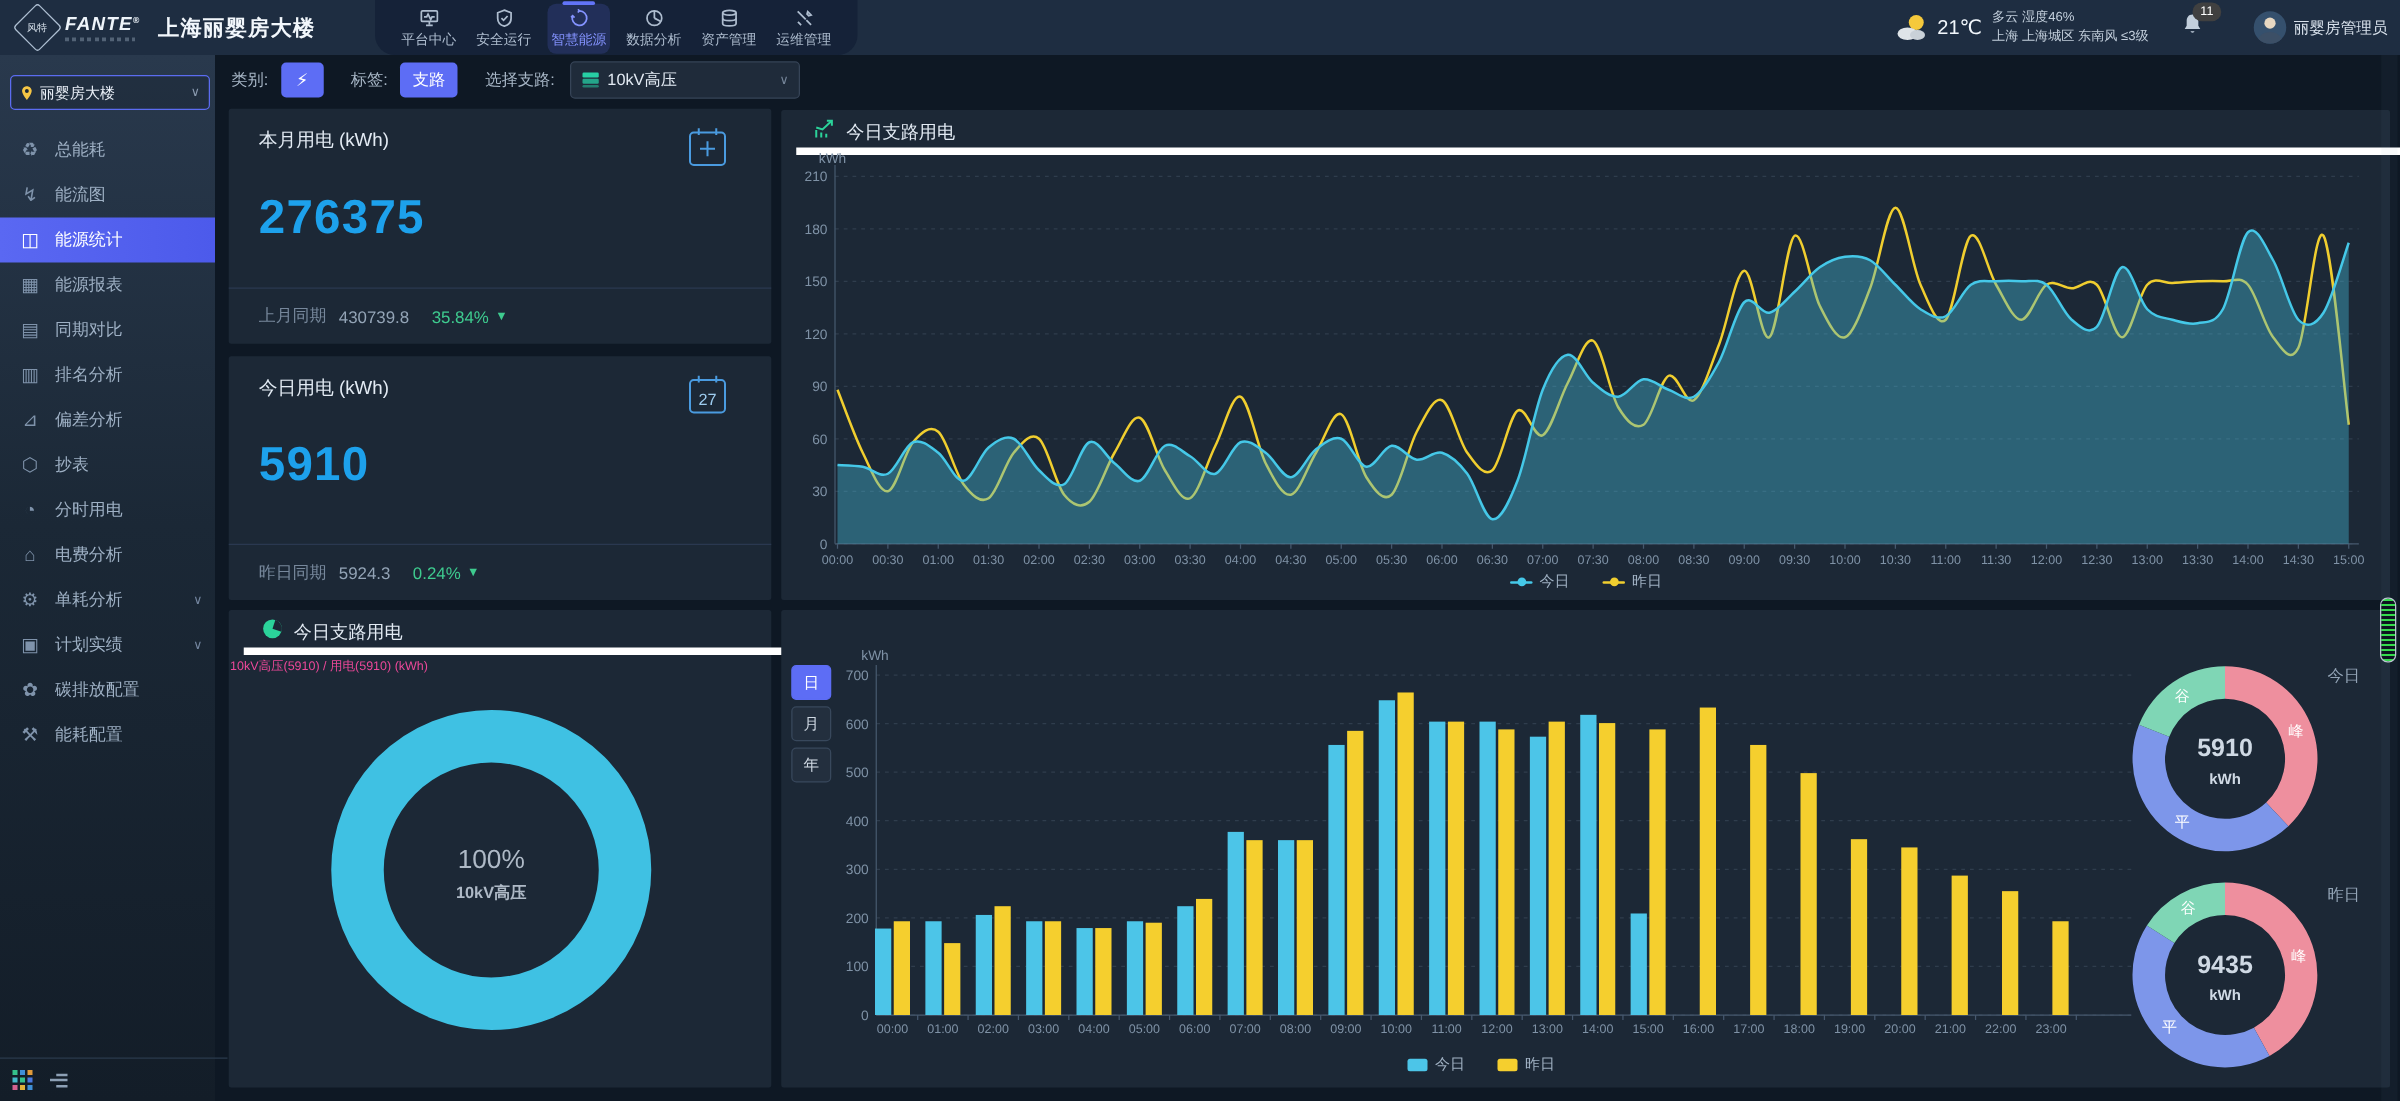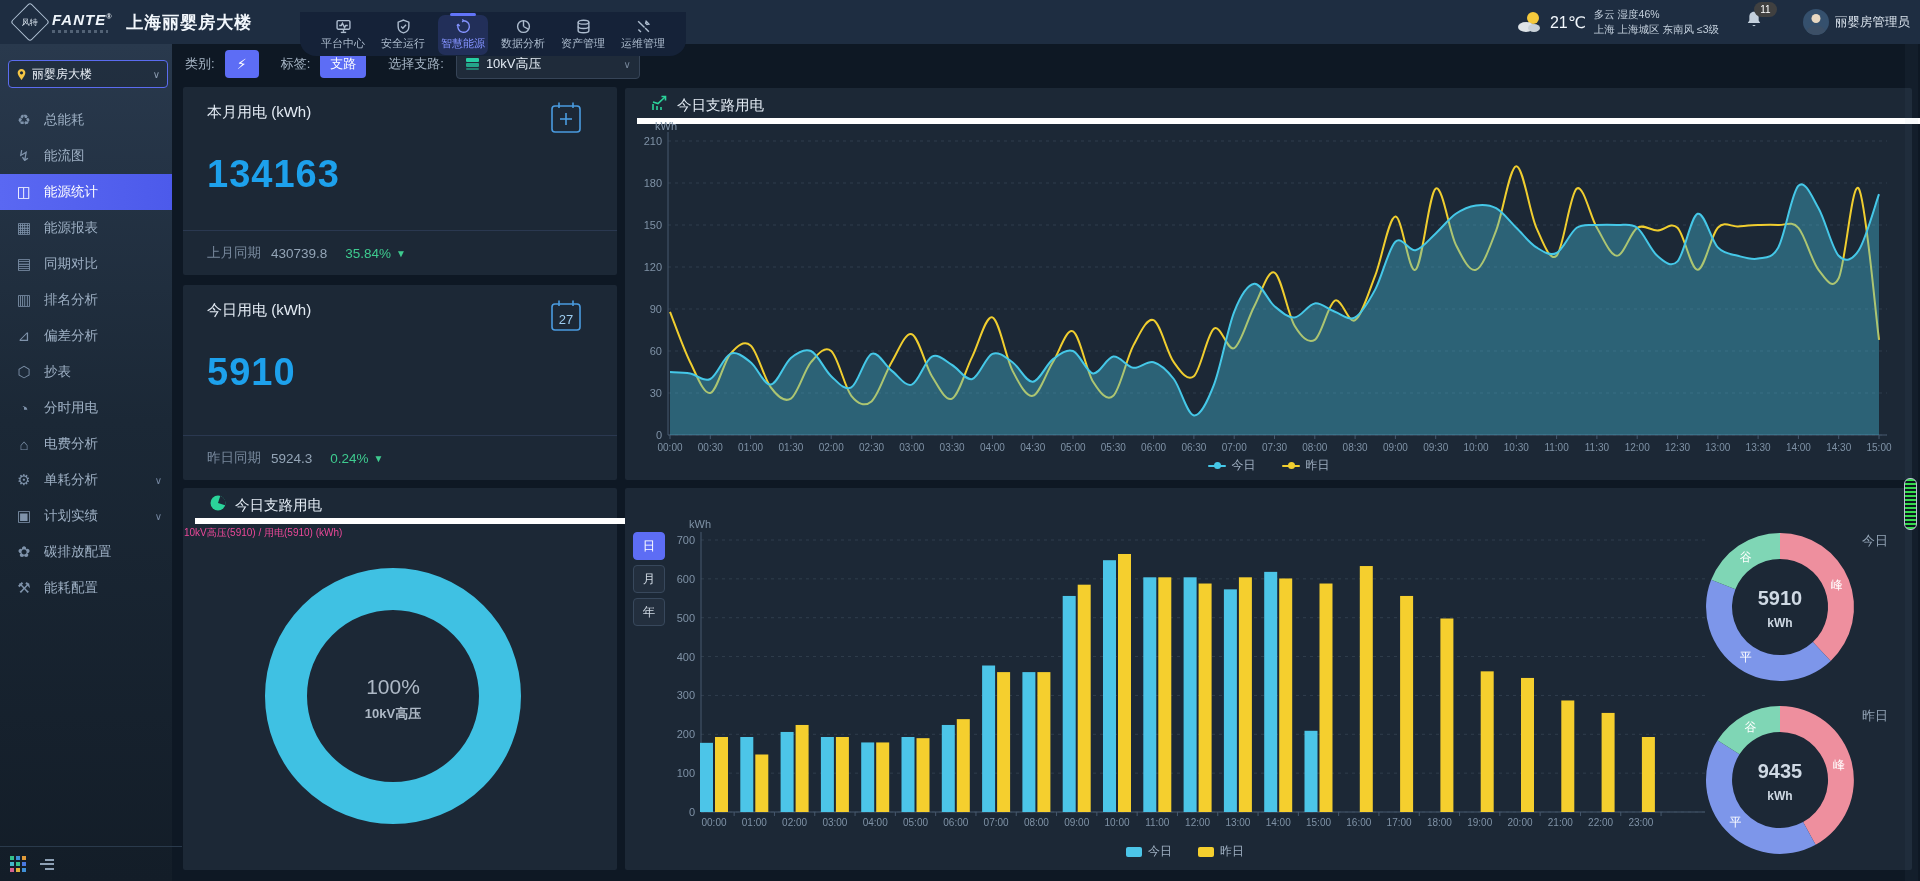--- a/index.html
+++ b/index.html
@@ -12,21 +12,21 @@
   .diamond{width:26px;height:26px;border:1.5px solid #aebfd2;transform:rotate(45deg);
            display:flex;align-items:center;justify-content:center;margin:0 8px 0 6px;border-radius:3px;}
   .diamond span{transform:rotate(-45deg);font-size:8px;color:#dce6f0;letter-spacing:0;}
   .brandtext{display:flex;flex-direction:column;line-height:1;margin-right:14px;}
   .fante{font-size:15px;font-weight:bold;font-style:italic;color:#eef4fa;letter-spacing:1px;}
   .fante sup{font-size:7px;}
   .tagline-dots{margin-top:3px;height:3px;width:56px;
      background:repeating-linear-gradient(90deg,#7d8ea1 0 3px,transparent 3px 6px);opacity:.55;}
   .site-title{font-size:17px;font-weight:bold;color:#f2f7fc;letter-spacing:1px;}
   .main-menu{position:absolute;left:300px;top:0;height:44px;width:362px;background:#152238;
-             border-radius:0 0 16px 16px;display:flex;align-items:center;justify-content:center;gap:10px;padding:0 12px;margin-top:12px;}
+             border-radius:0 0 16px 16px;display:flex;align-items:center;justify-content:center;gap:10px;padding:0 12px;}
   .menu-item{position:relative;width:50px;height:40px;margin-top:2px;display:flex;flex-direction:column;align-items:center;
              justify-content:center;gap:2px;color:#aebdcf;font-size:11px;cursor:pointer;border-radius:7px;}
   .menu-item svg{width:15px;height:15px;stroke:#aebdcf;fill:none;stroke-width:1.3;}
   .menu-item.active{color:#8493ff;background:rgba(95,111,245,.18);}
   .menu-item.active svg{stroke:#8493ff;}
   .menu-item.active::before{content:"";position:absolute;top:-2px;left:12px;width:26px;height:3px;border-radius:2px;background:#6274f8;}
   .nav-right{position:absolute;right:0;top:0;height:44px;display:flex;align-items:center;}
   .weather{display:flex;align-items:center;margin-right:26px;}
   .sun-cloud{width:30px;height:26px;position:relative;margin-right:6px;}
   .temp{font-size:16px;color:#f2f7fc;margin-right:8px;}
@@ -318,21 +318,21 @@
     <div class="card-title">本月用电 (kWh)</div>
     <div class="cal-icon">
       <svg viewBox="0 0 38 38" width="38" height="38" fill="none" stroke="#4a9be0" stroke-width="1.6">
         <rect x="5" y="7" width="28" height="26" rx="3"></rect>
           <line x1="12" y1="3.5" x2="12" y2="9"></line>
           <line x1="26" y1="3.5" x2="26" y2="9"></line>
         <line x1="19" y1="14" x2="19" y2="26"></line>
           <line x1="13" y1="20" x2="25" y2="20"></line>
       </svg>
     </div>
-    <div class="big-num">134163</div>
+    <div class="big-num">276375</div>
     <div class="card-foot">
       <span class="lab">上月同期</span>
       <span class="val">430739.8</span>
       <span class="pct">35.84%</span>
       <span class="arr">▼</span>
     </div>
   </section>
 
   <section class="card" style="left:183px;top:285px;width:434px;height:195px">
     <div class="card-title">今日用电 (kWh)</div>

